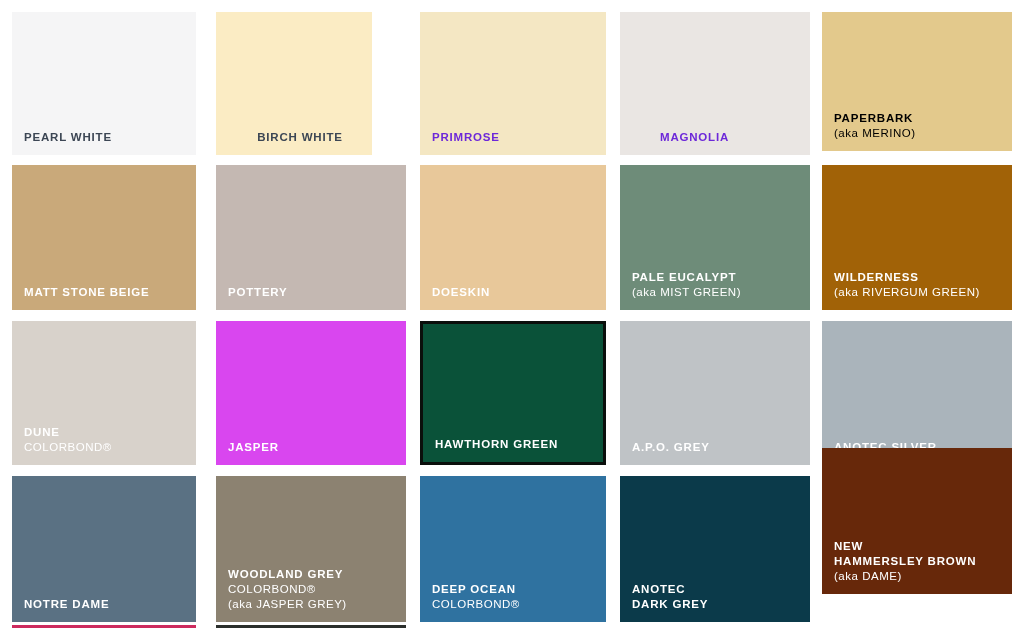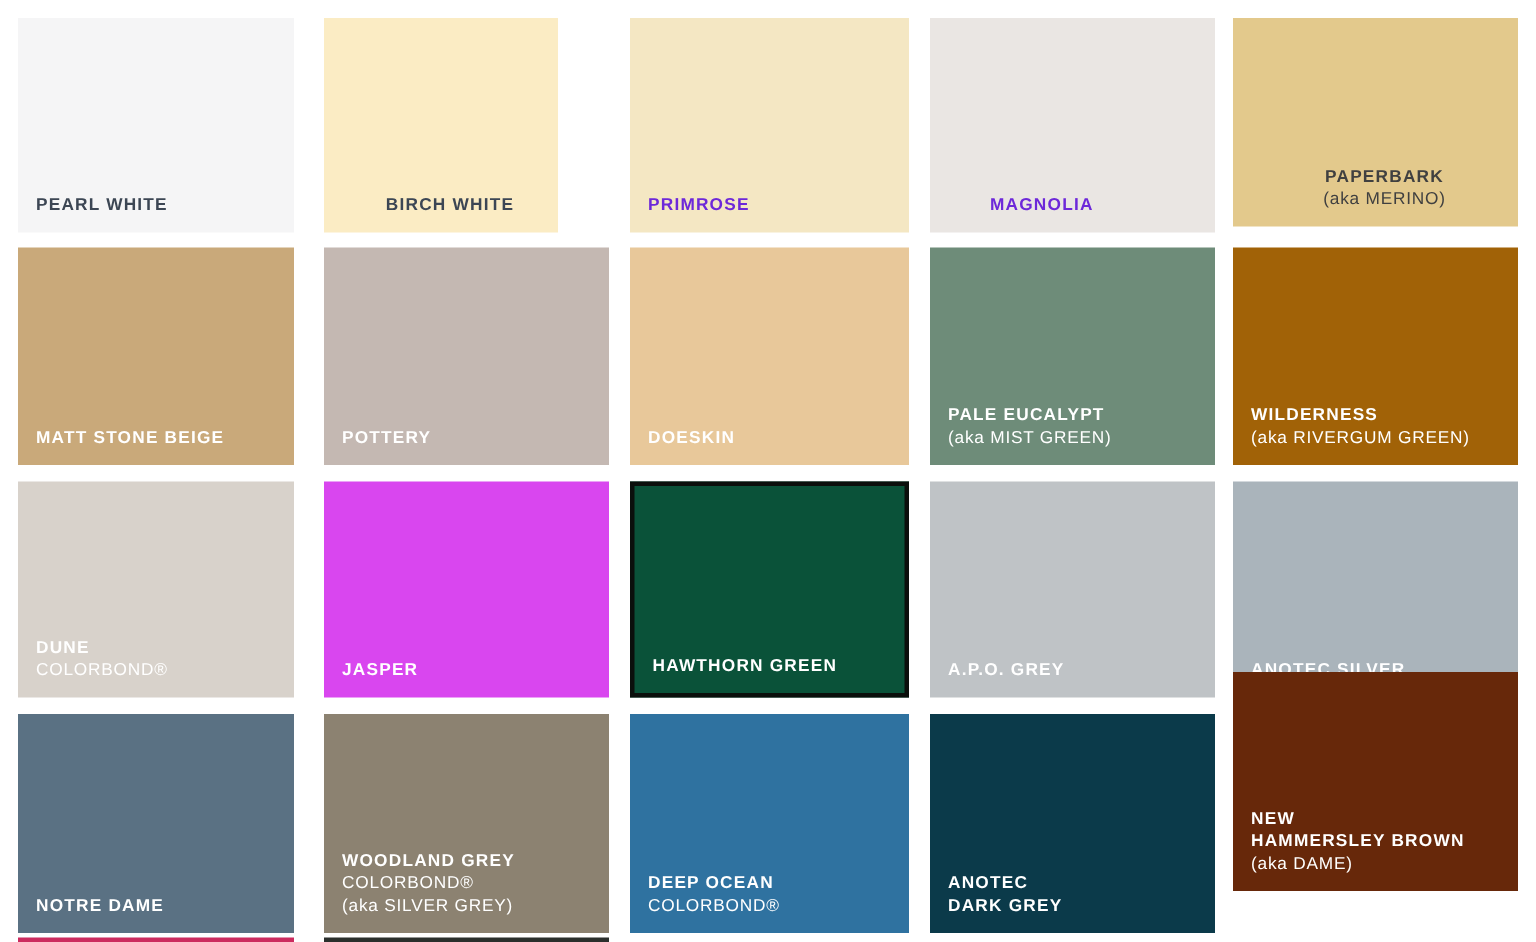--- a/index.html
+++ b/index.html
@@ -75,21 +75,21 @@
     <div class="swatch" style="left: 420px; top: 12px; width: 186px; height: 143px; background: rgb(244, 231, 195); color: #6d28d9;">
       <div class="swatch-label">
         <span class="name">PRIMROSE</span>
       </div>
     </div>
     <div class="swatch" style="left: 620px; top: 12px; width: 190px; height: 143px; background: rgb(234, 230, 227); color: #6d28d9; padding-left: 28px;">
       <div class="swatch-label">
         <span class="name">MAGNOLIA</span>
       </div>
     </div>
-    <div class="swatch" style="left: 822px; top: 12px; width: 190px; height: 139px; background: rgb(227, 201, 140); color: #404040; text-align: center;">
+    <div class="swatch" style="left: 822px; top: 12px; width: 190px; height: 139px; background: rgb(227, 201, 140); color: #000000;">
       <div class="swatch-label">
         <span class="name">PAPERBARK</span>
         <span class="sub">(aka MERINO)</span>
       </div>
     </div>
     <div class="swatch" style="left: 12px; top: 165px; width: 184px; height: 145px; background: rgb(201, 169, 122); color: rgb(255, 255, 255);">
       <div class="swatch-label">
         <span class="name">MATT STONE BEIGE</span>
       </div>
     </div>
@@ -143,21 +143,21 @@
     </div>
     <div class="swatch" style="left: 12px; top: 476px; width: 184px; height: 146px; background: rgb(90, 113, 131); color: rgb(255, 255, 255);">
       <div class="swatch-label">
         <span class="name">NOTRE DAME</span>
       </div>
     </div>
     <div class="swatch" style="left: 216px; top: 476px; width: 190px; height: 146px; background: rgb(140, 130, 113); color: rgb(255, 255, 255);">
       <div class="swatch-label">
         <span class="name">WOODLAND GREY</span>
         <span class="sub">COLORBOND®</span>
-        <span class="sub">(aka SILVER GREY)</span>
+        <span class="sub">(aka JASPER GREY)</span>
       </div>
     </div>
     <div class="swatch" style="left: 420px; top: 476px; width: 186px; height: 146px; background: rgb(47, 114, 160); color: rgb(255, 255, 255);">
       <div class="swatch-label">
         <span class="name">DEEP OCEAN</span>
         <span class="sub">COLORBOND®</span>
       </div>
     </div>
     <div class="swatch" style="left: 620px; top: 476px; width: 190px; height: 146px; background: rgb(11, 58, 74); color: rgb(255, 255, 255);">
       <div class="swatch-label">

